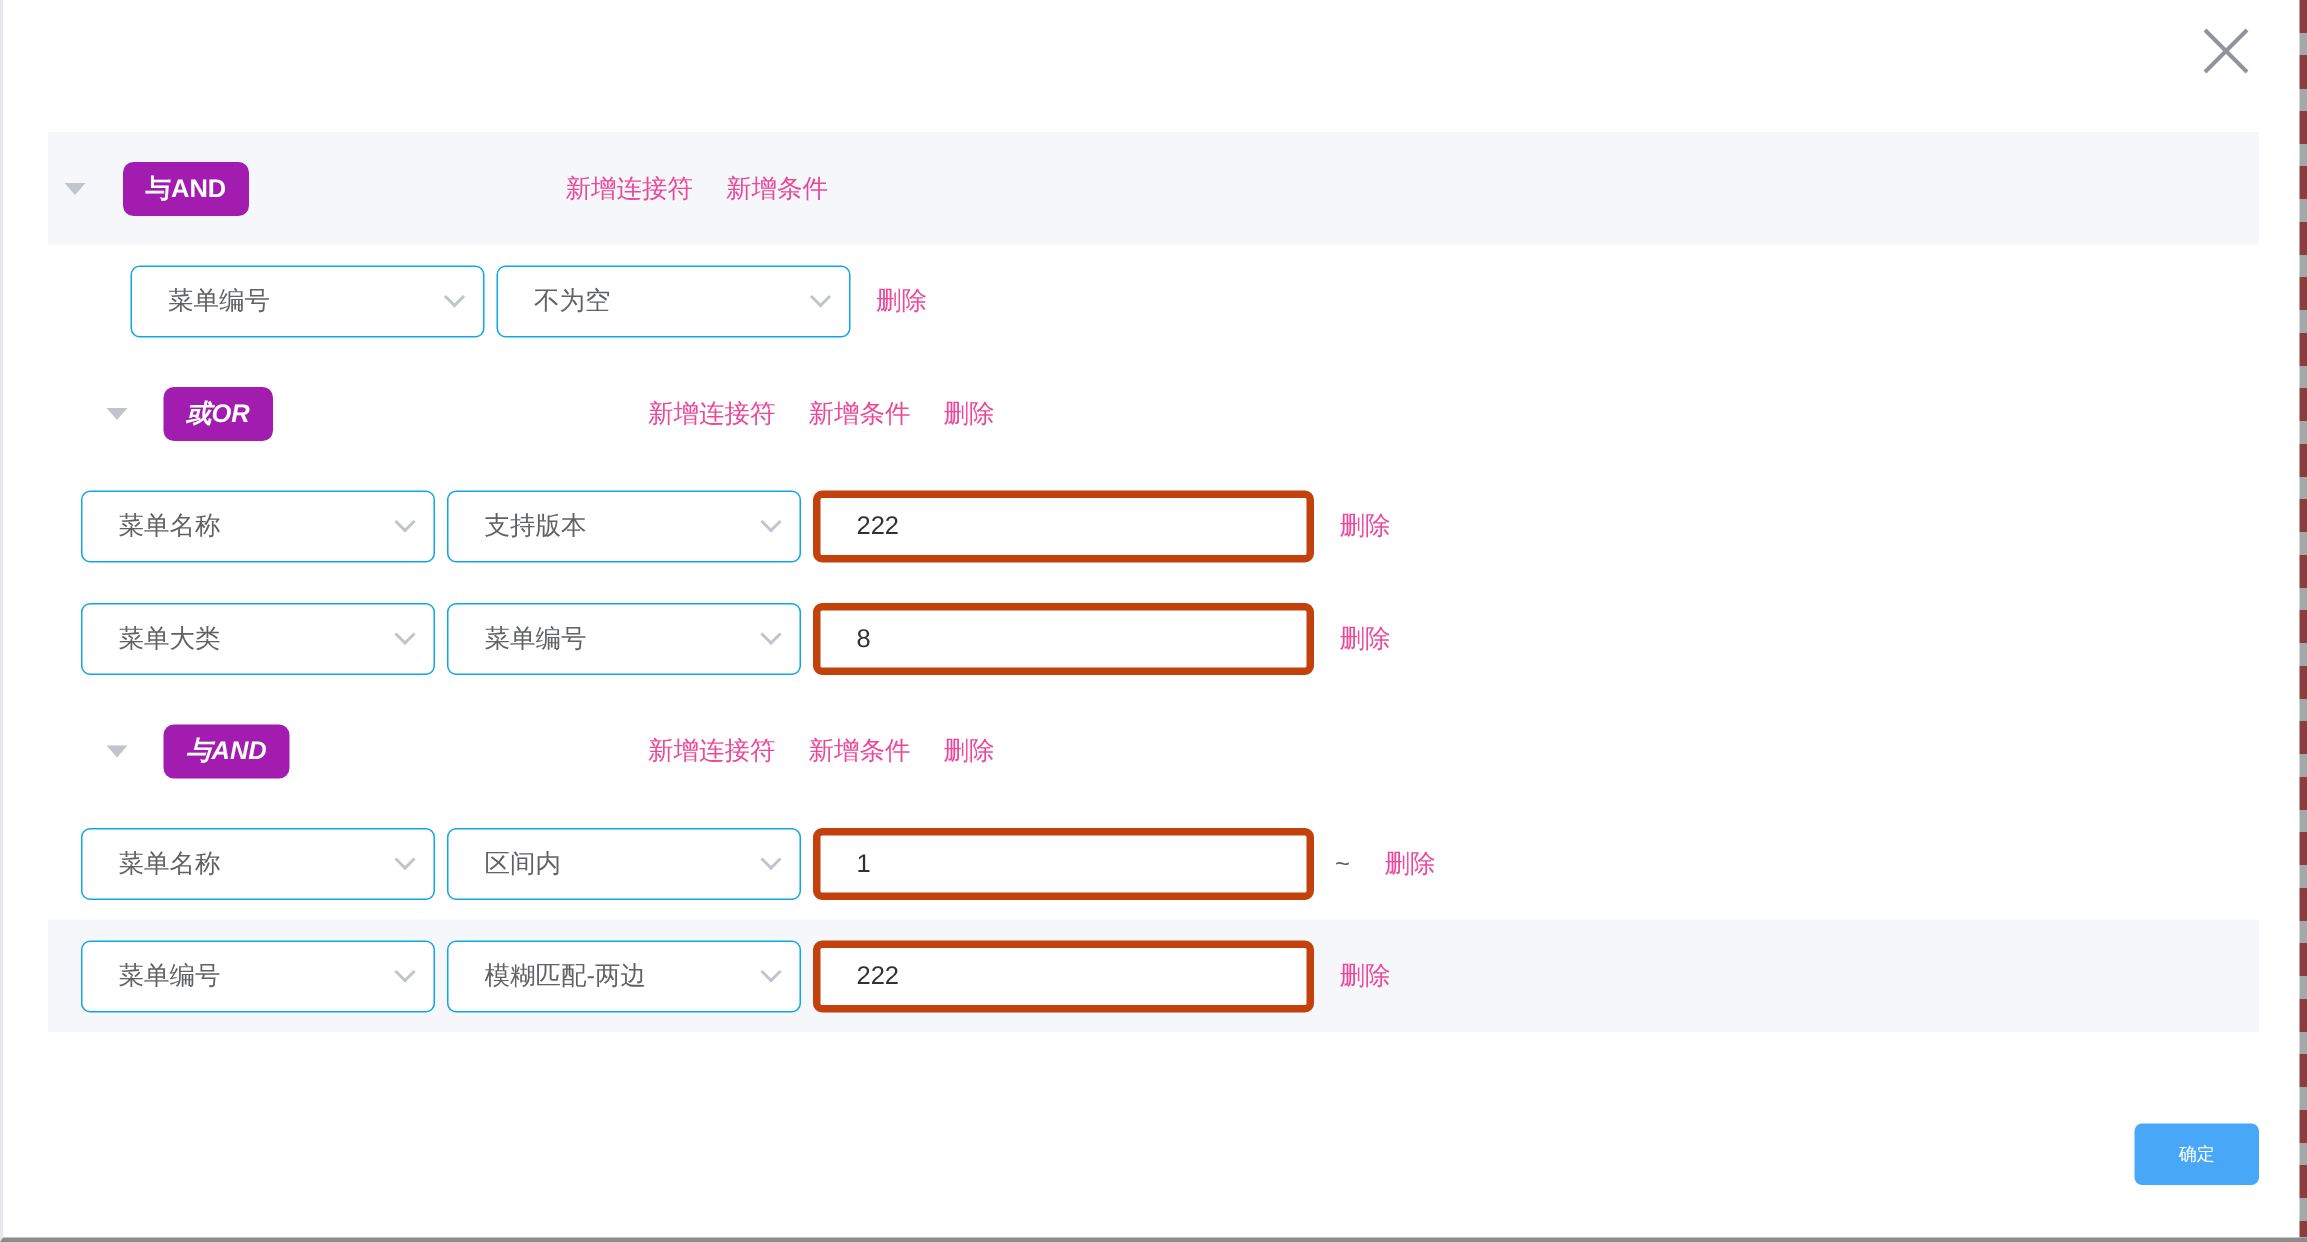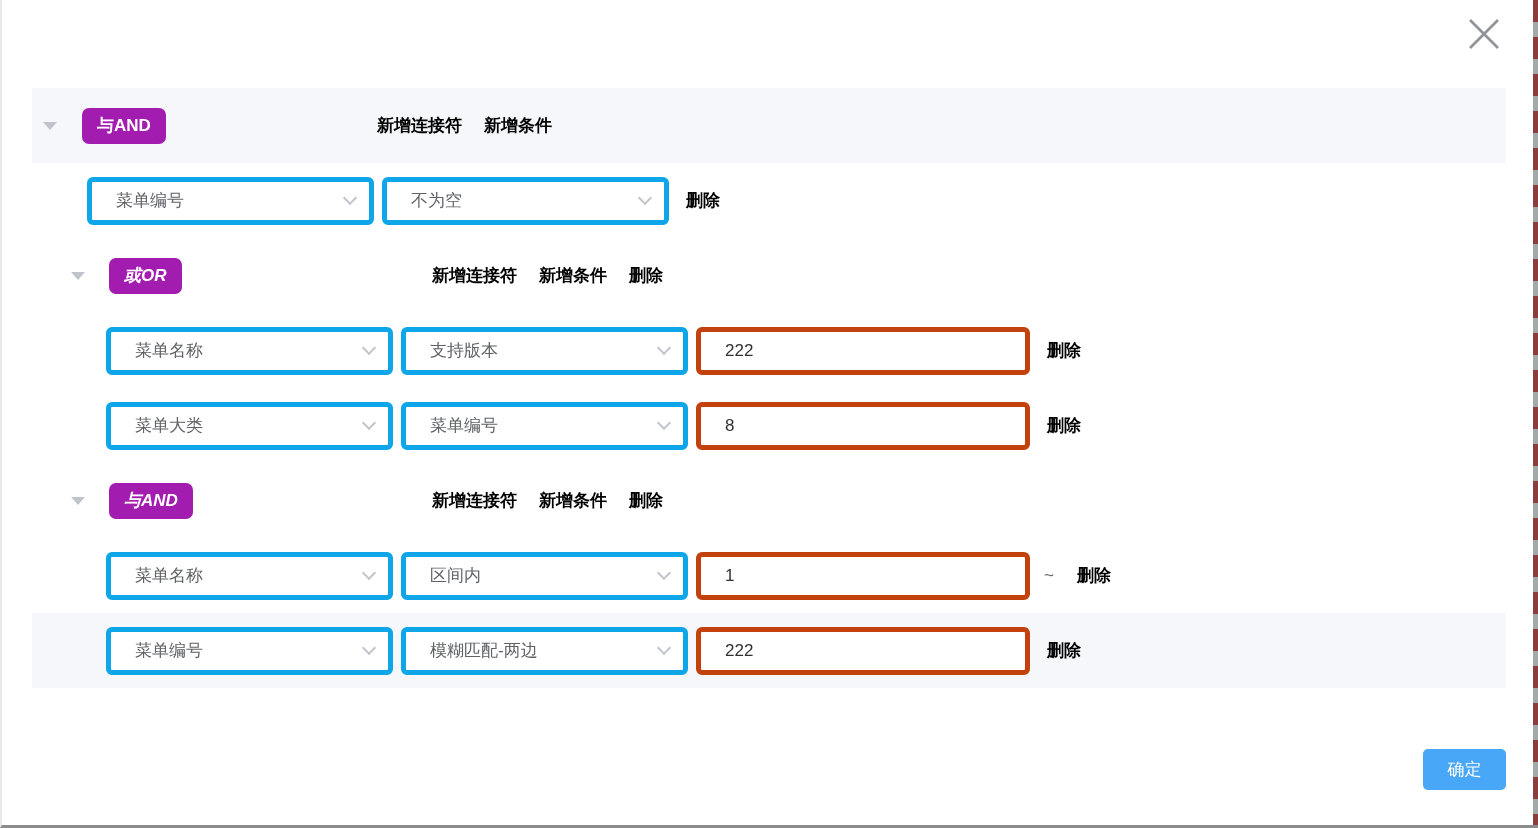--- a/index.html
+++ b/index.html
@@ -47,27 +47,27 @@
   .badge {
     height: 36px; line-height: 36px; padding: 0 15px;
     background: #a21caf; color: #ffffff; font-weight: bold;
     border-radius: 7px; cursor: pointer; white-space: nowrap;
   }
   .lv0 > .badge { margin-left: 80px; }
   .lv1 > .badge { margin-left: 107px; font-style: italic; }
   .grouplinks { position: absolute; display: flex; gap: 22px; }
   .lv0 > .grouplinks { left: 375px; }
   .lv1 > .grouplinks { left: 430px; }
-  .link { color: #000000; cursor: pointer; white-space: nowrap; font-weight: bold; }
+  .link { color: #ec4899; cursor: pointer; white-space: nowrap; }
   .cond { gap: 8px; }
   .cond.lv0 { padding-left: 85px; }
-  .cond.lv1 { padding-left: 104px; }
+  .cond.lv1 { padding-left: 52px; }
   .select {
-    width: 287px; height: 48px; background: #ffffff;
-    border: 5px solid #0ea5e9; border-radius: 6px;
+    width: 236px; height: 48px; background: #ffffff;
+    border: 1px solid #0ea5e9; border-radius: 6px;
     display: flex; align-items: center; justify-content: space-between;
     padding: 0 14px 0 24px; cursor: pointer; flex: none;
   }
   .select .sel-text { color: #606266; }
   .chev {
     width: 10px; height: 10px; flex: none; margin-top: -5px;
     border-right: 2px solid #c0c4cc; border-bottom: 2px solid #c0c4cc;
     transform: rotate(45deg);
   }
   input.value-input {
@@ -76,21 +76,21 @@
     padding: 0 24px; font-size: 17px; color: #303133; outline: none;
     font-family: "Liberation Sans", "DejaVu Sans", sans-serif;
     background: #ffffff;
   }
   .range-sep { color: #606266; margin: 0 6px; }
   .del { margin-left: 9px; }
   
   .confirm-btn {
     position: absolute; right: 32px; bottom: 35px;
     width: 83px; height: 41px; border: none; cursor: pointer;
-    background: #49a7f8; color: #ffffff; font-size: 17px;
+    background: #49a7f8; color: #ffffff; font-size: 12px;
     border-radius: 5px;
     font-family: "Liberation Sans", "DejaVu Sans", sans-serif;
   }
 </style>
 </head>
 <body>
 
 <div class="right-stripe"></div>
 
 <div class="close-btn">

